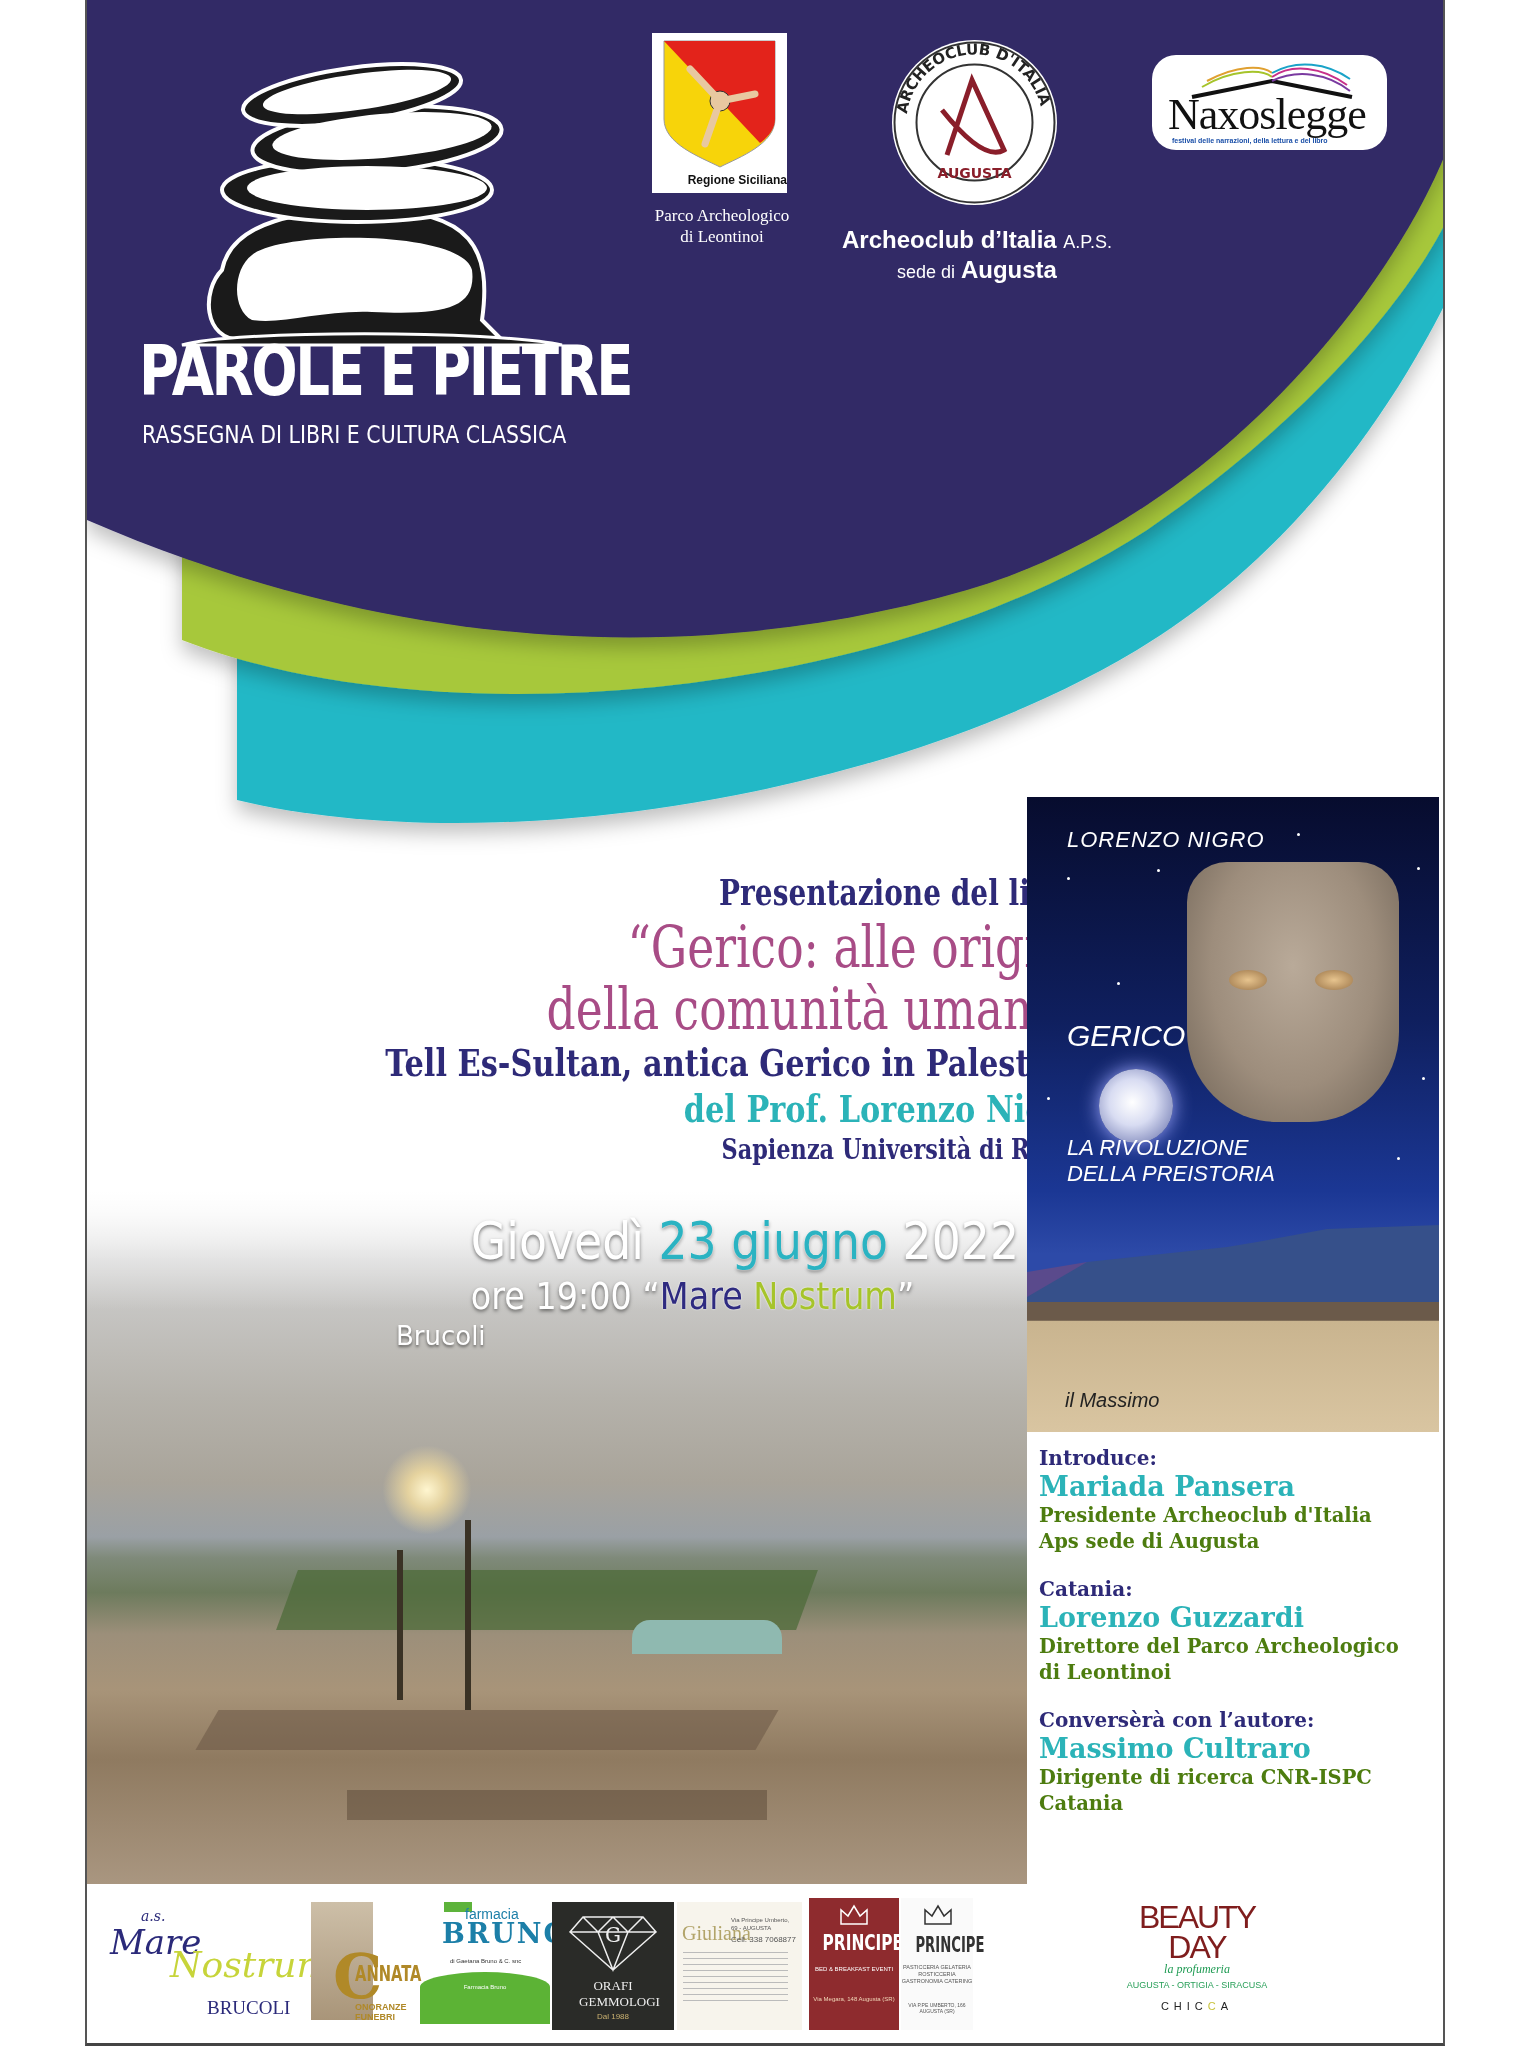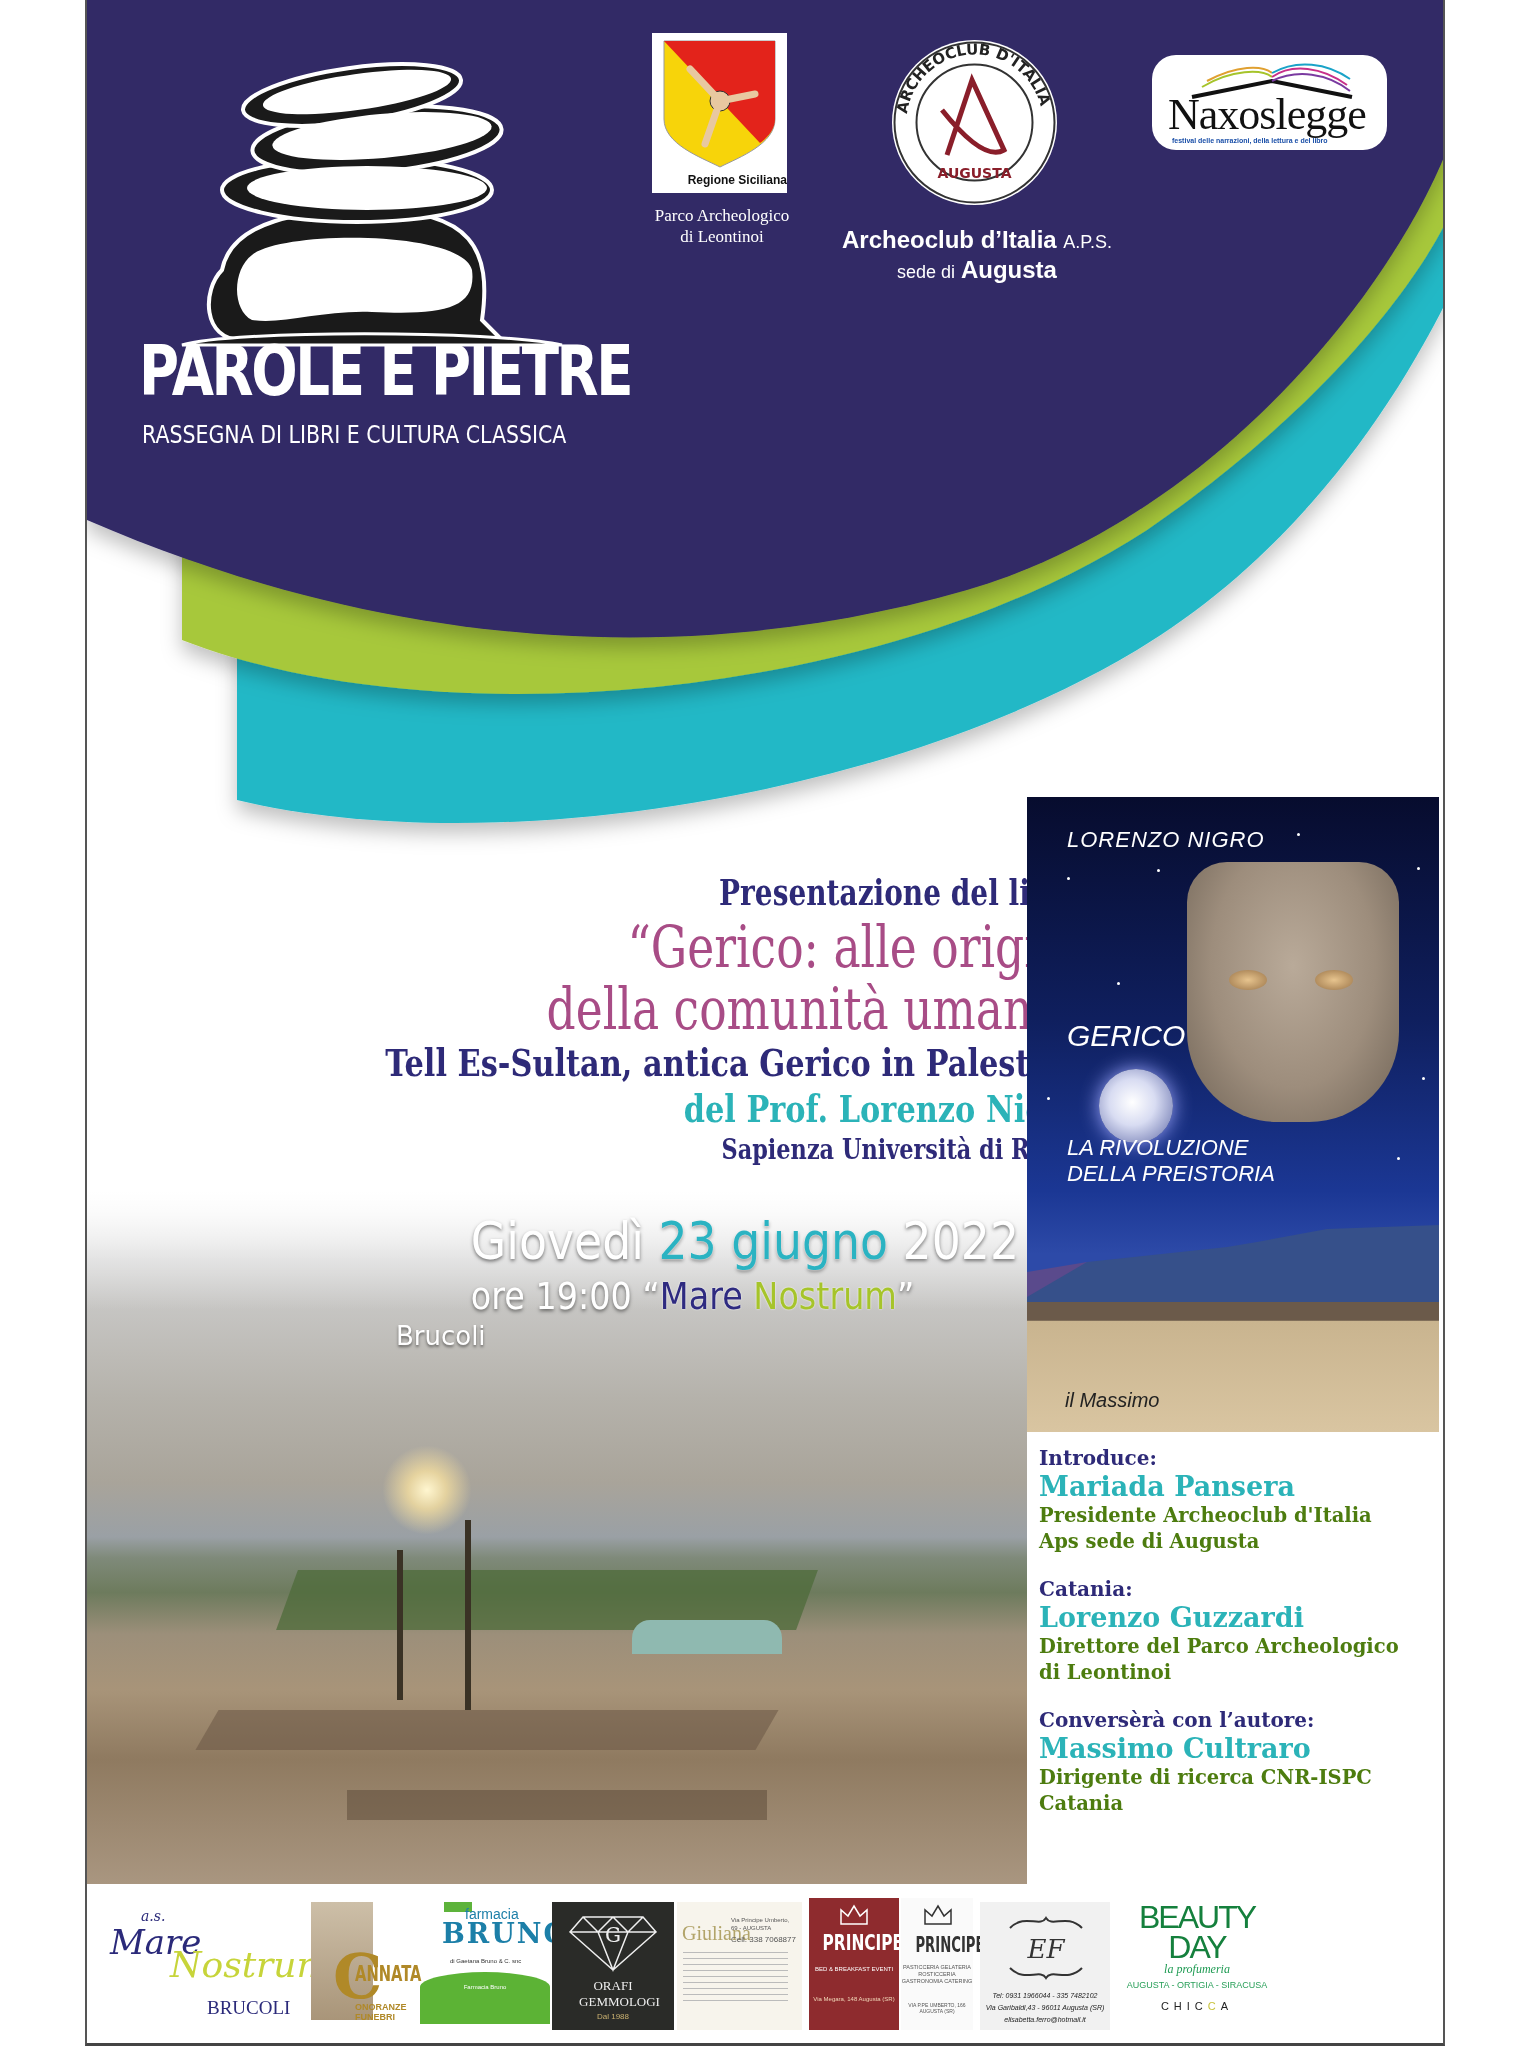--- a/index.html
+++ b/index.html
@@ -93,21 +93,21 @@
   .sp-princ-red .s{position:absolute;left:0;right:0;top:68px;text-align:center;color:#fff;font-size:6px;}
   .sp-princ-red .a{position:absolute;left:0;right:0;top:98px;text-align:center;color:#f1d7b8;font-size:6px;}
   .sp-princ-white{left:727px;width:72px;background:#fafafa;}
   .sp-princ-white .n{position:absolute;left:0;right:0;top:34px;text-align:center;color:#333;font-family:"DejaVu Sans",sans-serif;font-weight:bold;font-size:22px;transform:scaleX(0.6);}
   .sp-princ-white .s{position:absolute;left:0;right:0;top:66px;text-align:center;color:#555;font-size:5.5px;line-height:7px;}
   .sp-princ-white .a{position:absolute;left:0;right:0;top:104px;text-align:center;color:#555;font-size:5px;}
   .sp-ef{left:805px;width:132px;background:#f1f1f1;}
   .sp-ef .orn{position:absolute;left:20px;top:6px;width:92px;height:80px;}
   .sp-ef .ln{position:absolute;left:0;right:0;text-align:center;color:#222;font-size:7px;font-style:italic;}
   .sp-beauty{left:945px;width:160px;}
-  .sp-beauty .b1{position:absolute;left:0;right:0;top:0;text-align:center;color:#15803d;font-size:32px;line-height:30px;letter-spacing:-2px;}
+  .sp-beauty .b1{position:absolute;left:0;right:0;top:0;text-align:center;color:#7f1d1d;font-size:32px;line-height:30px;letter-spacing:-2px;}
   .sp-beauty .b2{position:absolute;left:0;right:0;top:60px;text-align:center;color:#1e9a52;font-family:"Liberation Serif",serif;font-style:italic;font-size:12px;}
   .sp-beauty .b3{position:absolute;left:0;right:0;top:78px;text-align:center;color:#2aa05a;font-size:9px;}
   .sp-beauty .b4{position:absolute;left:0;right:0;top:98px;text-align:center;color:#222;font-size:11px;letter-spacing:5px;}
   .sp-beauty .b4 .c{color:#c9c23a;}
 </style>
 </head>
 <body>
 
 <div class="poster">
 
@@ -311,29 +311,20 @@
       <div class="a">Via Megara, 148 Augusta (SR)</div>
     </div>
     <div class="sp sp-princ-white" style="left:814px;top:14px;height:132px">
       <svg style="position:absolute;left:22px;top:6px;width:30px;height:22px" viewBox="0 0 30 22">
           <path d="M2 20 L2 6 L9 12 L15 2 L21 12 L28 6 L28 20 Z" fill="none" stroke="#333" stroke-width="1.5"></path>
         </svg>
       <div class="n">PRINCIPE</div>
       <div class="s">PASTICCERIA GELATERIA ROSTICCERIA GASTRONOMIA CATERING</div>
       <div class="a">VIA P.PE UMBERTO, 166 AUGUSTA (SR)</div>
     </div>
-    <div class="sp sp-ef" style="left:893px;width:130px">
-      <svg class="orn" viewBox="0 0 92 80">
-        <path d="M10 20 C 25 5 40 20 46 10 C 52 20 67 5 82 20 M10 60 C 25 75 40 60 46 70 C 52 60 67 75 82 60" fill="none" stroke="#333" stroke-width="2"></path>
-        <text x="46" y="50" text-anchor="middle" font-family="DejaVu Serif, serif" font-size="26" font-style="italic" fill="#333">EF</text>
-      </svg>
-      <div class="ln" style="top:90px">Tel: 0931 1966044 - 335 7482102</div>
-      <div class="ln" style="top:102px">Via Garibaldi,43 - 96011 Augusta (SR)</div>
-      <div class="ln" style="top:114px">elisabetta.ferro@hotmail.it</div>
-    </div>
     <div class="sp sp-beauty" style="left:1030px">
       <div class="b1"><span>BEAUTY</span><br><span>DAY</span></div>
       <div class="b2">la profumeria</div>
       <div class="b3">AUGUSTA - ORTIGIA - SIRACUSA</div>
       <div class="b4"><span>CHIC</span><span class="c">C</span><span>A</span></div>
     </div>
   </div>
 </div>
 
 </body></html>

